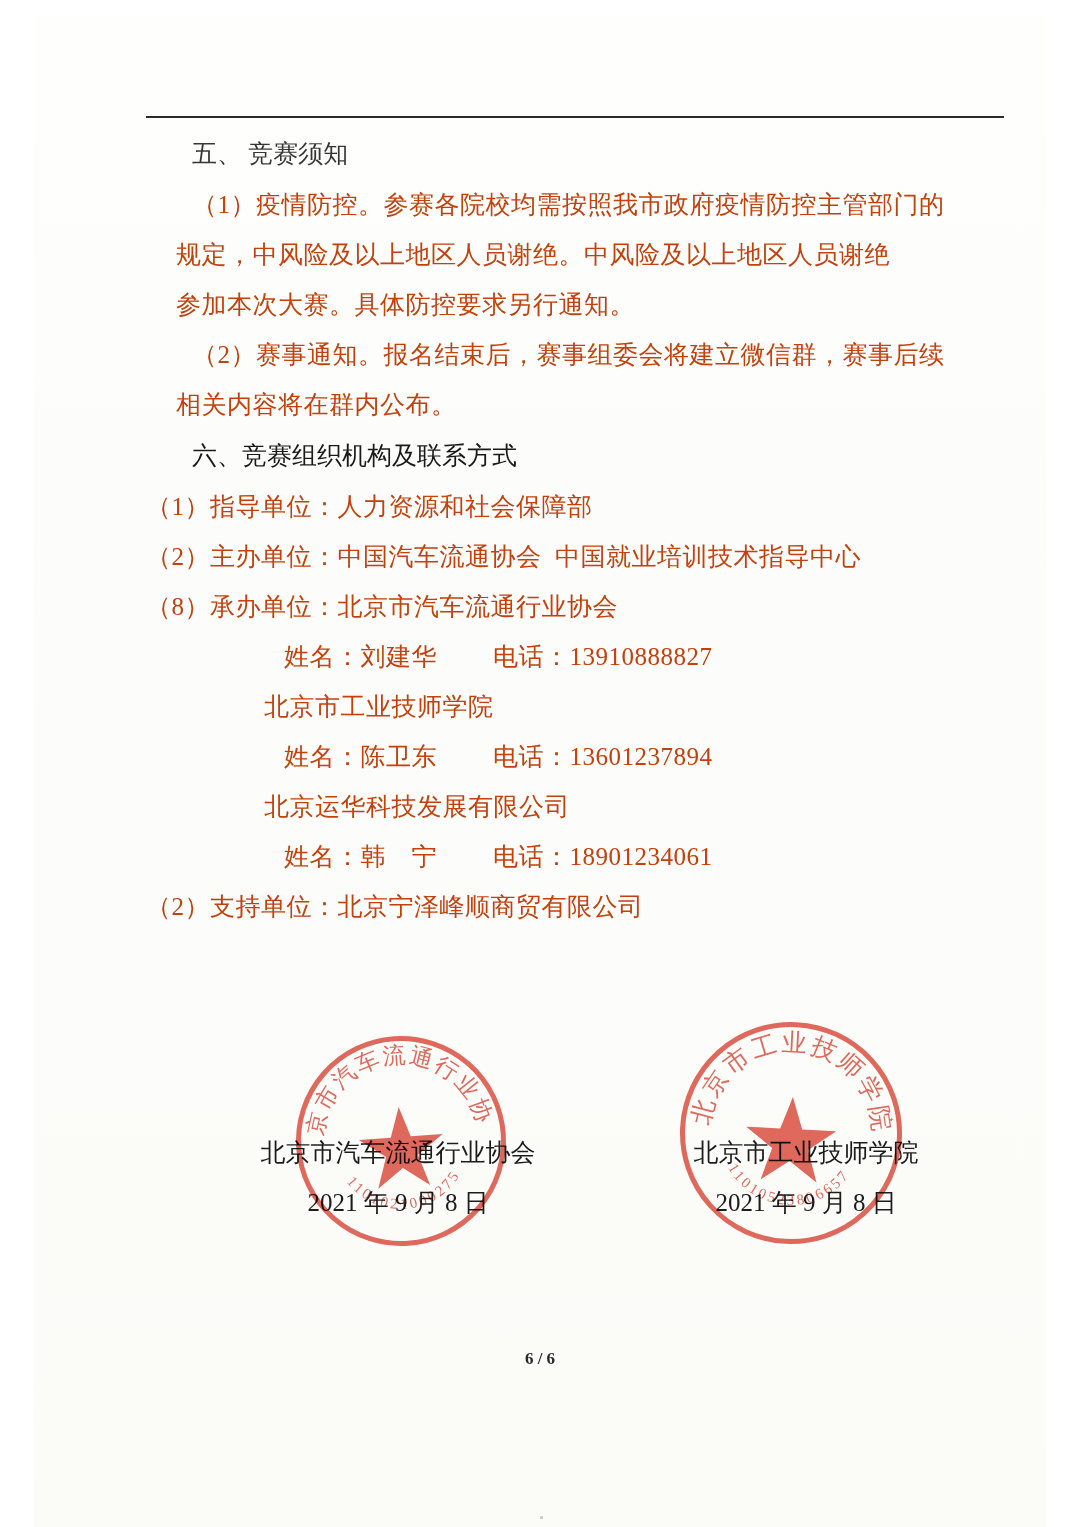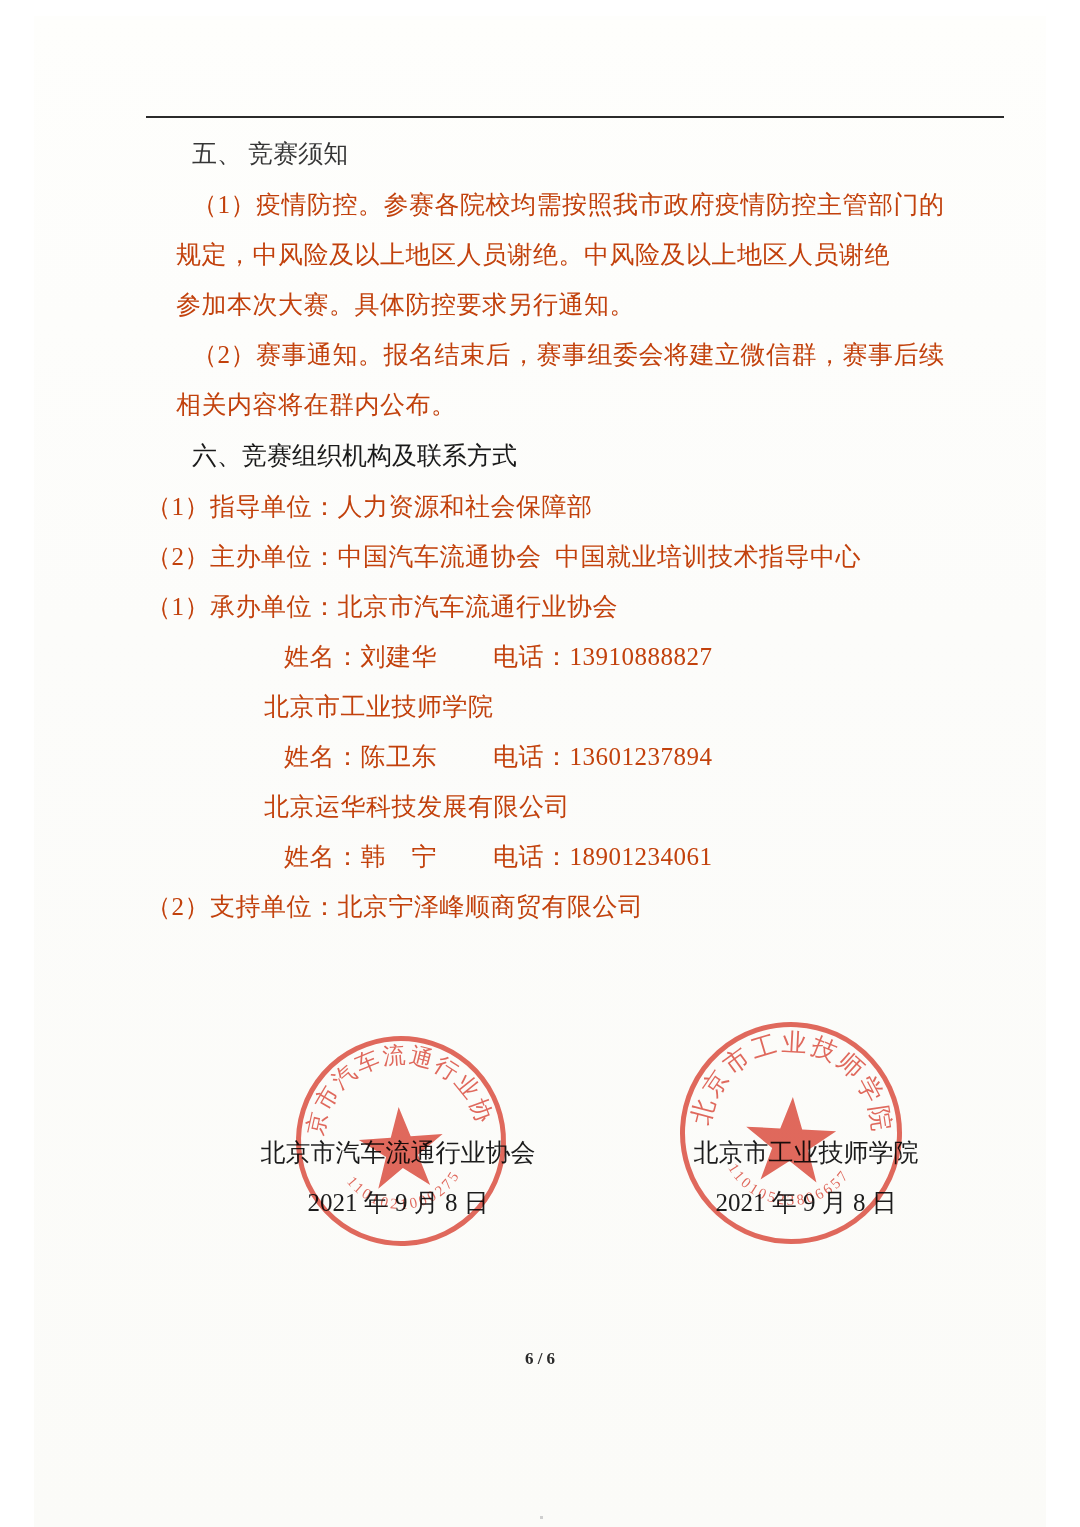--- a/index.html
+++ b/index.html
@@ -140,21 +140,21 @@
     <div class="line indent-1">（1）疫情防控。参赛各院校均需按照我市政府疫情防控主管部门的</div>
     <div class="line indent-2">规定，中风险及以上地区人员谢绝。中风险及以上地区人员谢绝</div>
     <div class="line indent-2">参加本次大赛。具体防控要求另行通知。</div>
     <div class="line indent-1">（2）赛事通知。报名结束后，赛事组委会将建立微信群，赛事后续</div>
     <div class="line indent-2">相关内容将在群内公布。</div>
 
     <div class="section-head">六、竞赛组织机构及联系方式</div>
 
     <div class="line">（1）指导单位：人力资源和社会保障部</div>
     <div class="line">（2）主办单位：中国汽车流通协会  中国就业培训技术指导中心</div>
-    <div class="line">（1）承办单位：北京市汽车流通行业协会</div>
+    <div class="line">（8）承办单位：北京市汽车流通行业协会</div>
 
     <div class="line indent-name"><span>姓名：刘建华</span><span class="phone-gap"></span><span>电话：13910888827</span></div>
     <div class="line indent-org">北京市工业技师学院</div>
 
     <div class="line indent-name"><span>姓名：陈卫东</span><span class="phone-gap"></span><span>电话：13601237894</span></div>
     <div class="line indent-org">北京运华科技发展有限公司</div>
 
     <div class="line indent-name"><span>姓名：韩　宁</span><span class="phone-gap"></span><span>电话：18901234061</span></div>
 
     <div class="line">（2）支持单位：北京宁泽峰顺商贸有限公司</div>

